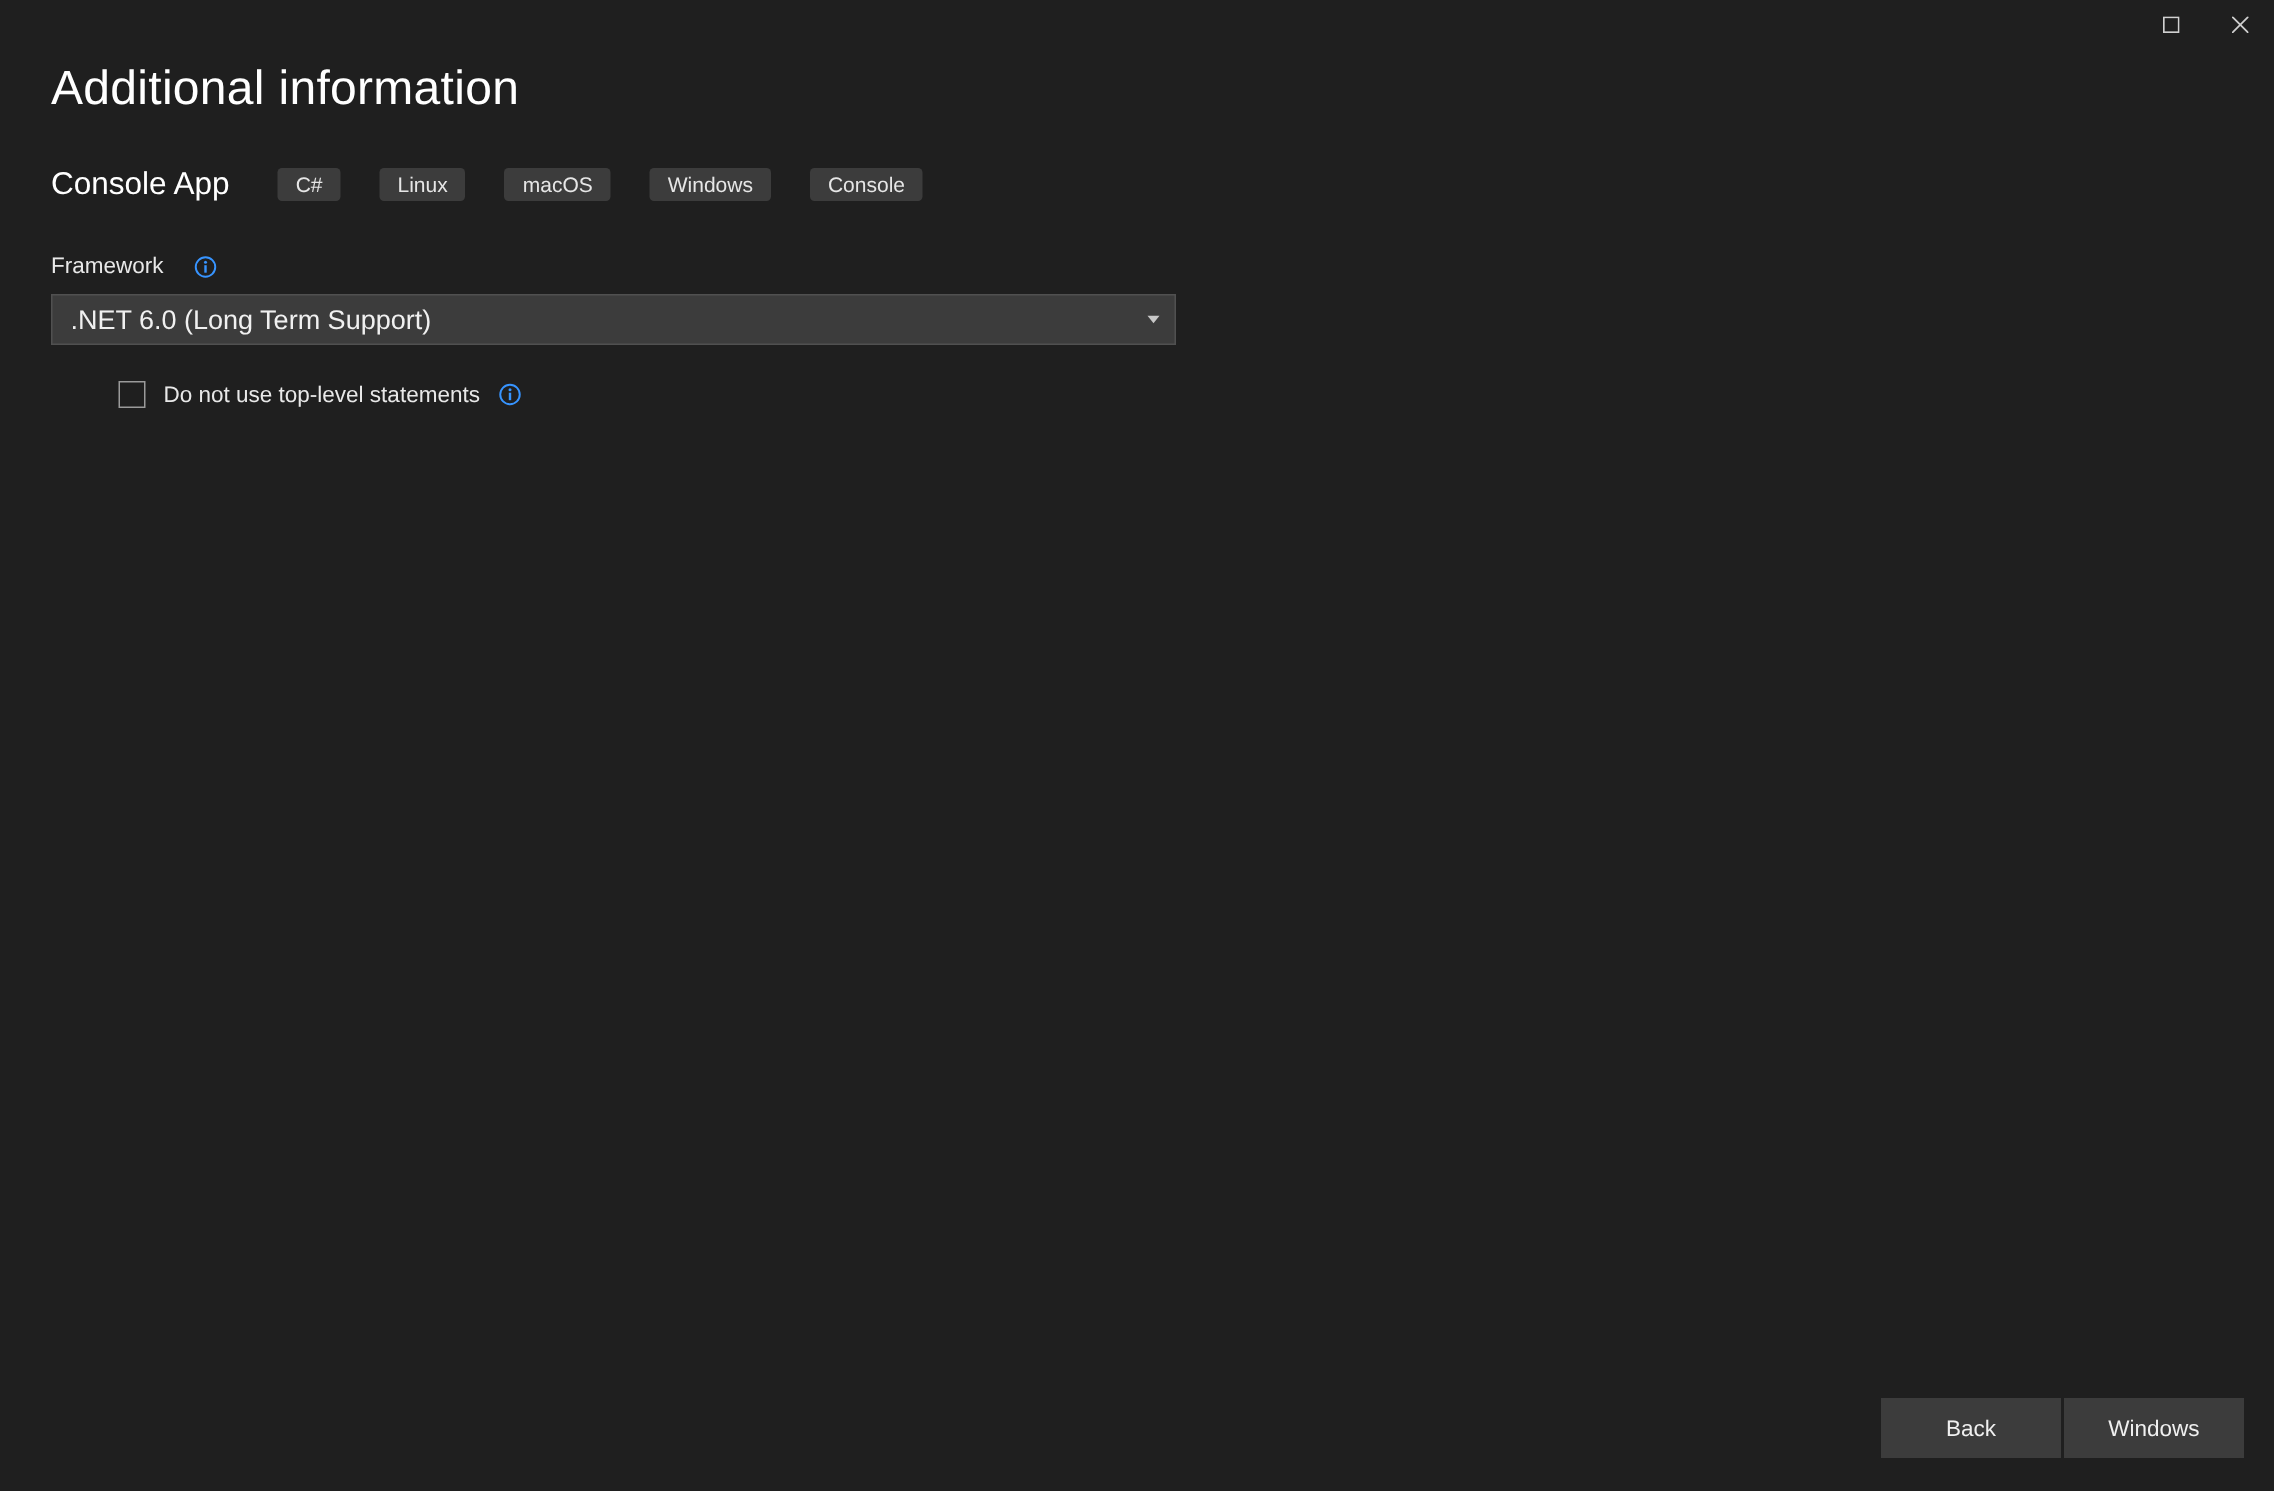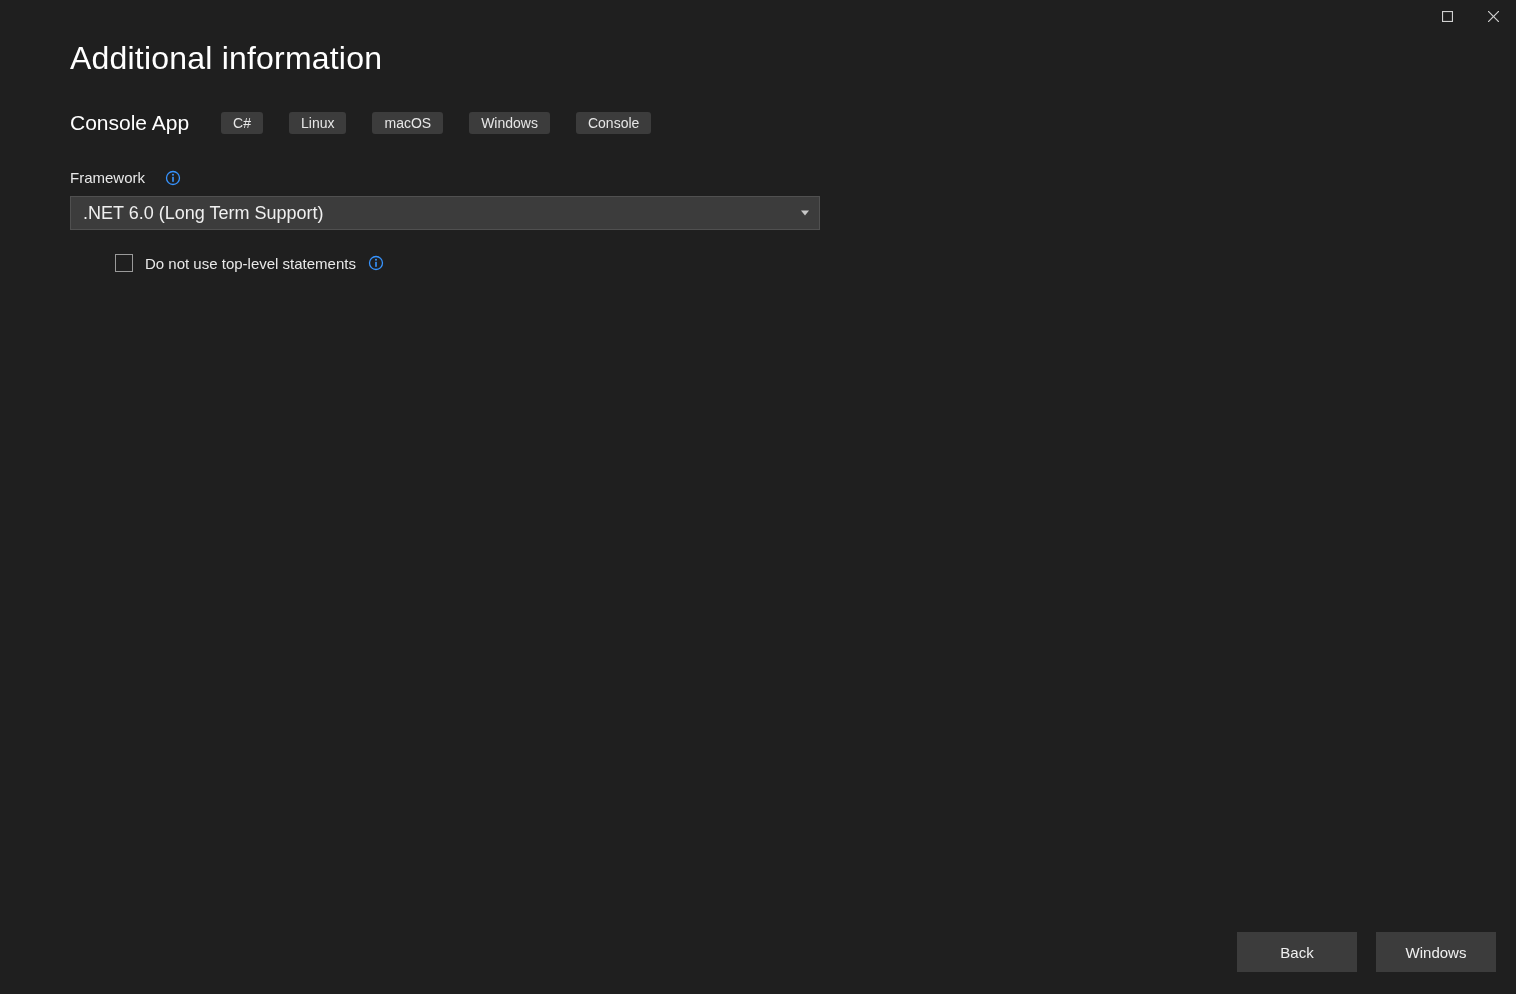--- a/index.html
+++ b/index.html
@@ -31,21 +31,20 @@
     cursor: pointer;
   }
   .titlebar .win-btn svg { width: 11px; height: 11px; stroke: currentColor; fill: none; stroke-width: 1.2; }
 
   
   .content {
     position: absolute;
     left: 34px;
     top: 40px;
     right: 50px;
-    margin-left: 36px;
   }
 
   .page-title {
     font-size: 32px;
     font-weight: 400;
     color: #ffffff;
     margin-bottom: 34px;
     letter-spacing: 0.2px;
   }
 
@@ -129,21 +128,21 @@
     font-size: 15px;
     color: #e8e8e8;
   }
 
   
   .footer {
     position: absolute;
     right: 20px;
     bottom: 22px;
     display: flex;
-    gap: 19px;
+    gap: 2px;
   }
   .btn {
     min-width: 120px;
     height: 40px;
     background: #3c3c3c;
     border: none;
     color: #f0f0f0;
     font-size: 15px;
     cursor: pointer;
     display: flex;

